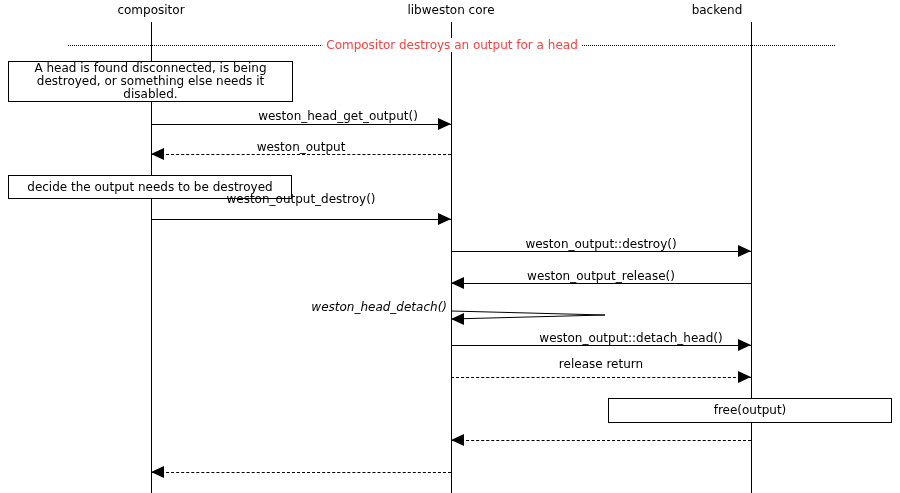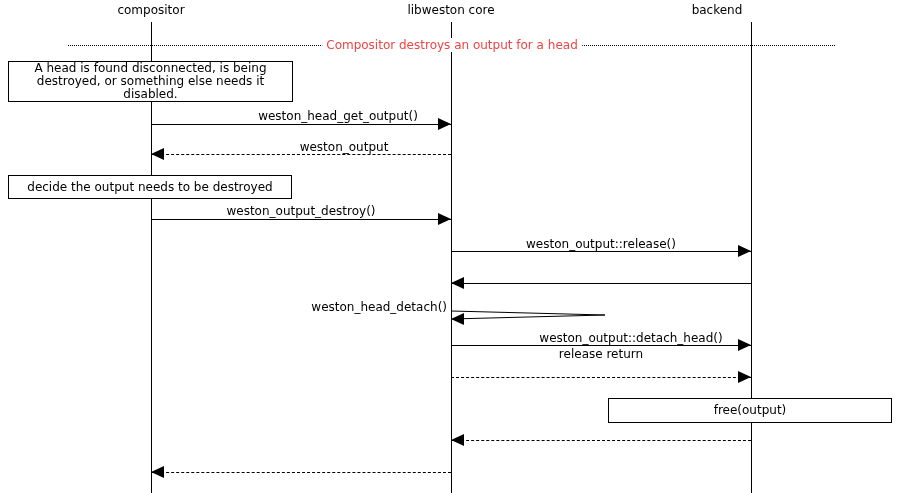--- a/index.html
+++ b/index.html
@@ -74,20 +74,21 @@
     position: absolute;
     transform: translateX(-50%);
     font-size: 12px;
     color: #000000;
     white-space: nowrap;
     line-height: 14px;
     background: transparent;
   }
   .msg-label.right-anchor {
     transform: translateX(-100%);
+    font-style: italic;
   }
   .arrowhead {
     position: absolute;
     width: 0;
     height: 0;
   }
   .arrowhead.right {
     border-top: 6px solid transparent;
     border-bottom: 6px solid transparent;
     border-left: 13px solid #000000;
@@ -114,37 +115,38 @@
     <div class="sep-line" style="left: 68px; top: 45px; width: 767px;"></div>
     <div class="sep-label" style="left: 452px; top: 38px;">Compositor destroys an output for a head</div>
     <div class="note-box" style="left: 8px; top: 61px; width: 285px; height: 41px;">A head is found disconnected, is being destroyed, or something else needs it disabled.</div>
     <div class="note-box" style="left: 608px; top: 398px; width: 284px; height: 25px;">free(output)</div>
     <div class="note-box" style="left: 8px; top: 175px; width: 284px; height: 24px;">decide the output needs to be destroyed</div>
     <div class="msg-line solid" style="left: 151px; top: 124px; width: 300px;"></div>
     <div class="arrowhead right" style="left: 438px; top: 118px;"></div>
     <div class="msg-label" style="left: 301px; top: 109px; margin-left: 37px;">weston_head_get_output()</div>
     <div class="msg-line dashed" style="left: 151px; top: 154px; width: 300px;"></div>
     <div class="arrowhead left" style="left: 151px; top: 148px;"></div>
-    <div class="msg-label" style="left: 301px; top: 140px; margin-left: 43px;">weston_output</div>
+    <div class="msg-label" style="left: 301px; top: 140px;">weston_output</div>
     <div class="msg-line solid" style="left: 151px; top: 219px; width: 300px;"></div>
     <div class="arrowhead right" style="left: 438px; top: 213px;"></div>
-    <div class="msg-label" style="left: 301px; top: 204px;">weston_output_destroy()</div>
+    <div class="msg-label" style="left: 301px; top: 192px;">weston_output_destroy()</div>
     <div class="msg-line solid" style="left: 451px; top: 251px; width: 300px;"></div>
     <div class="arrowhead right" style="left: 738px; top: 245px;"></div>
-    <div class="msg-label" style="left: 601px; top: 237px;">weston_output::release()</div>
+    <div class="msg-label" style="left: 601px; top: 237px;">weston_output::destroy()</div>
     <div class="msg-line solid" style="left: 451px; top: 283px; width: 300px;"></div>
     <div class="arrowhead left" style="left: 451px; top: 277px;"></div>
+    <div class="msg-label" style="left: 601px; top: 269px;">weston_output_release()</div>
     <div class="selfcall" style="left: 451px; top: 309px; width: 154px; height: 16px;"><svg width="154" height="16">
         <path d="M0,2 L154,6 L0,10" fill="none" stroke="#000000" stroke-width="1"></path>
       </svg></div>
     <div class="arrowhead left" style="left: 451px; top: 313px;"></div>
     <div class="msg-label right-anchor" style="left: 447px; top: 300px;">weston_head_detach()</div>
     <div class="msg-line solid" style="left: 451px; top: 345px; width: 300px;"></div>
     <div class="arrowhead right" style="left: 738px; top: 339px;"></div>
     <div class="msg-label" style="left: 601px; top: 331px; margin-left: 30px;">weston_output::detach_head()</div>
     <div class="msg-line dashed" style="left: 451px; top: 377px; width: 300px;"></div>
     <div class="arrowhead right" style="left: 738px; top: 371px;"></div>
-    <div class="msg-label" style="left: 601px; top: 347px;">release return</div>
+    <div class="msg-label" style="left: 601px; top: 357px;">release return</div>
     <div class="msg-line dashed" style="left: 451px; top: 440px; width: 300px;"></div>
     <div class="arrowhead left" style="left: 451px; top: 434px;"></div>
     <div class="msg-line dashed" style="left: 151px; top: 472px; width: 300px;"></div>
     <div class="arrowhead left" style="left: 151px; top: 466px;"></div>
   </div>
 
 </body></html>

